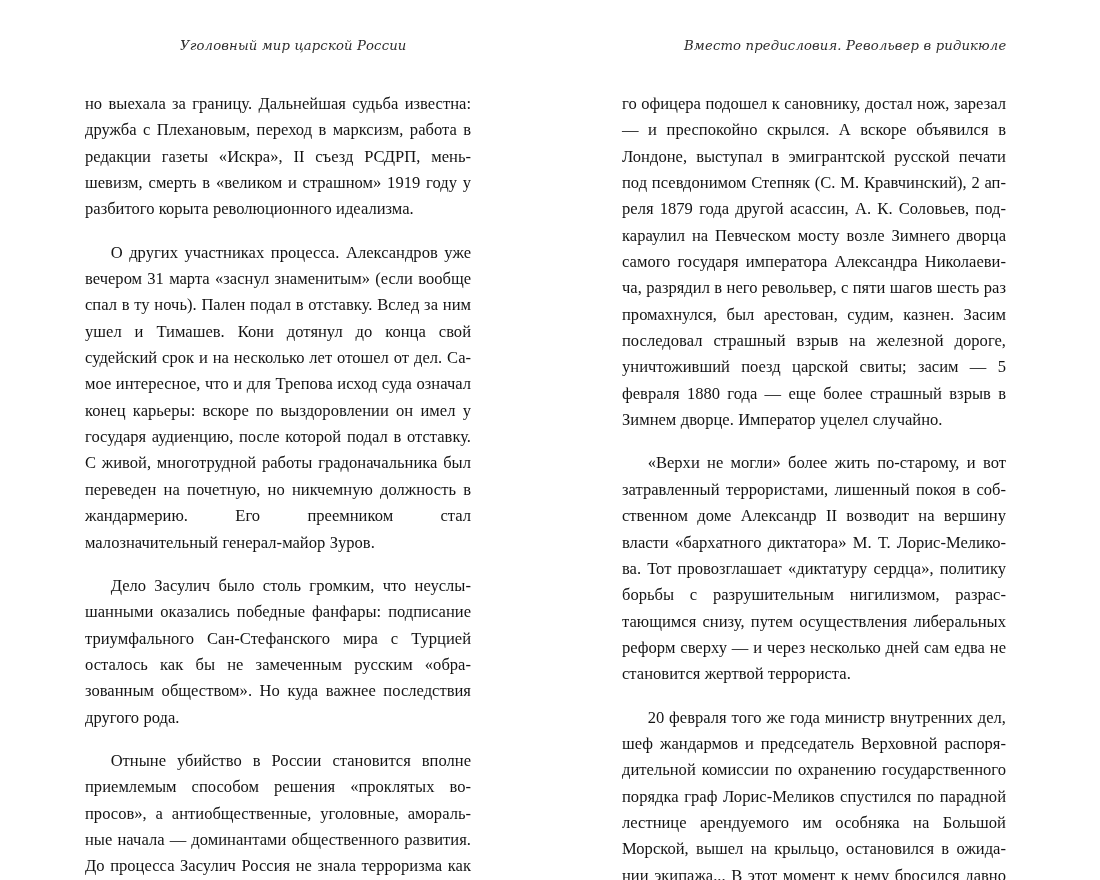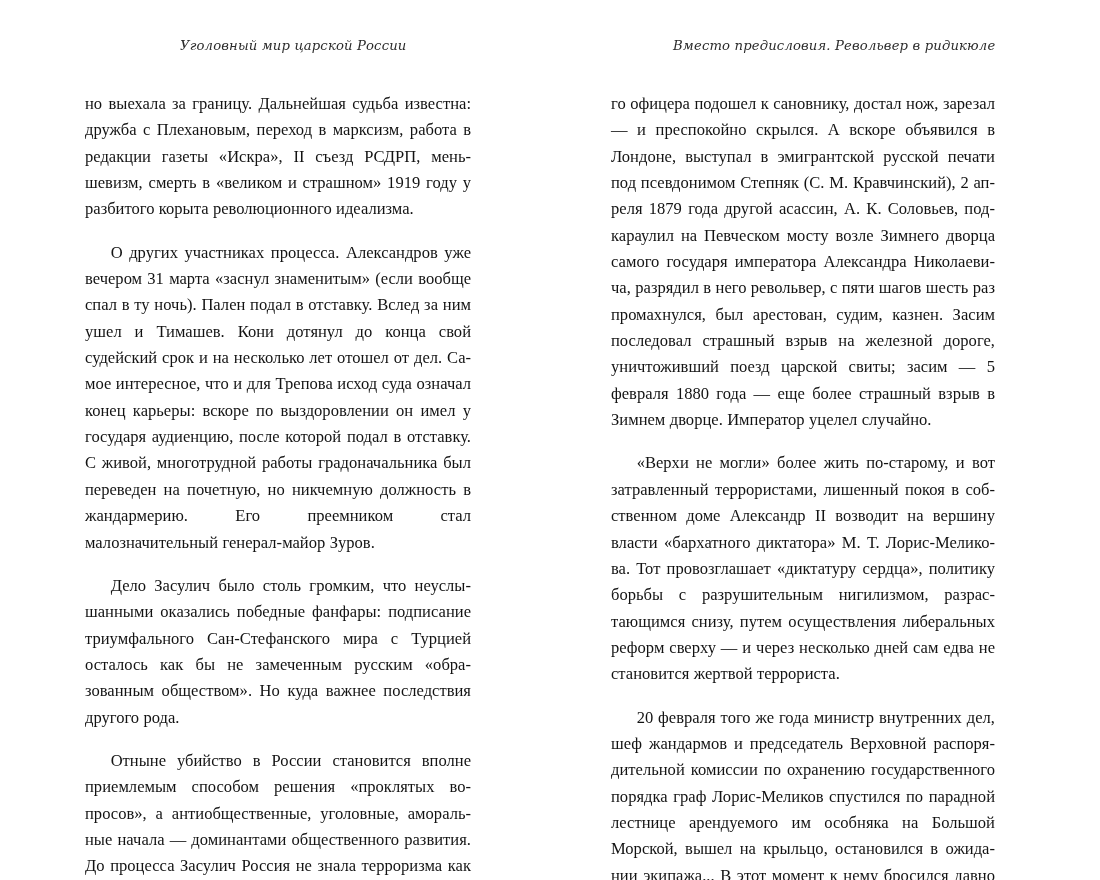--- a/index.html
+++ b/index.html
@@ -25,21 +25,21 @@
   }
 
   
   .page {
     position: absolute;
     top: 0;
     height: 880px;
     width: 550px;
   }
   .page.left  { left: 0; }
-  .page.right { left: 539px; }
+  .page.right { left: 550px; }
 
   
   .running-head {
     position: absolute;
     top: 38px;
     font-family: "DejaVu Serif", "Liberation Serif", serif;
     font-style: italic;
     font-size: 13.2px;
     letter-spacing: 0.15px;
     color: #2b2b2b;

